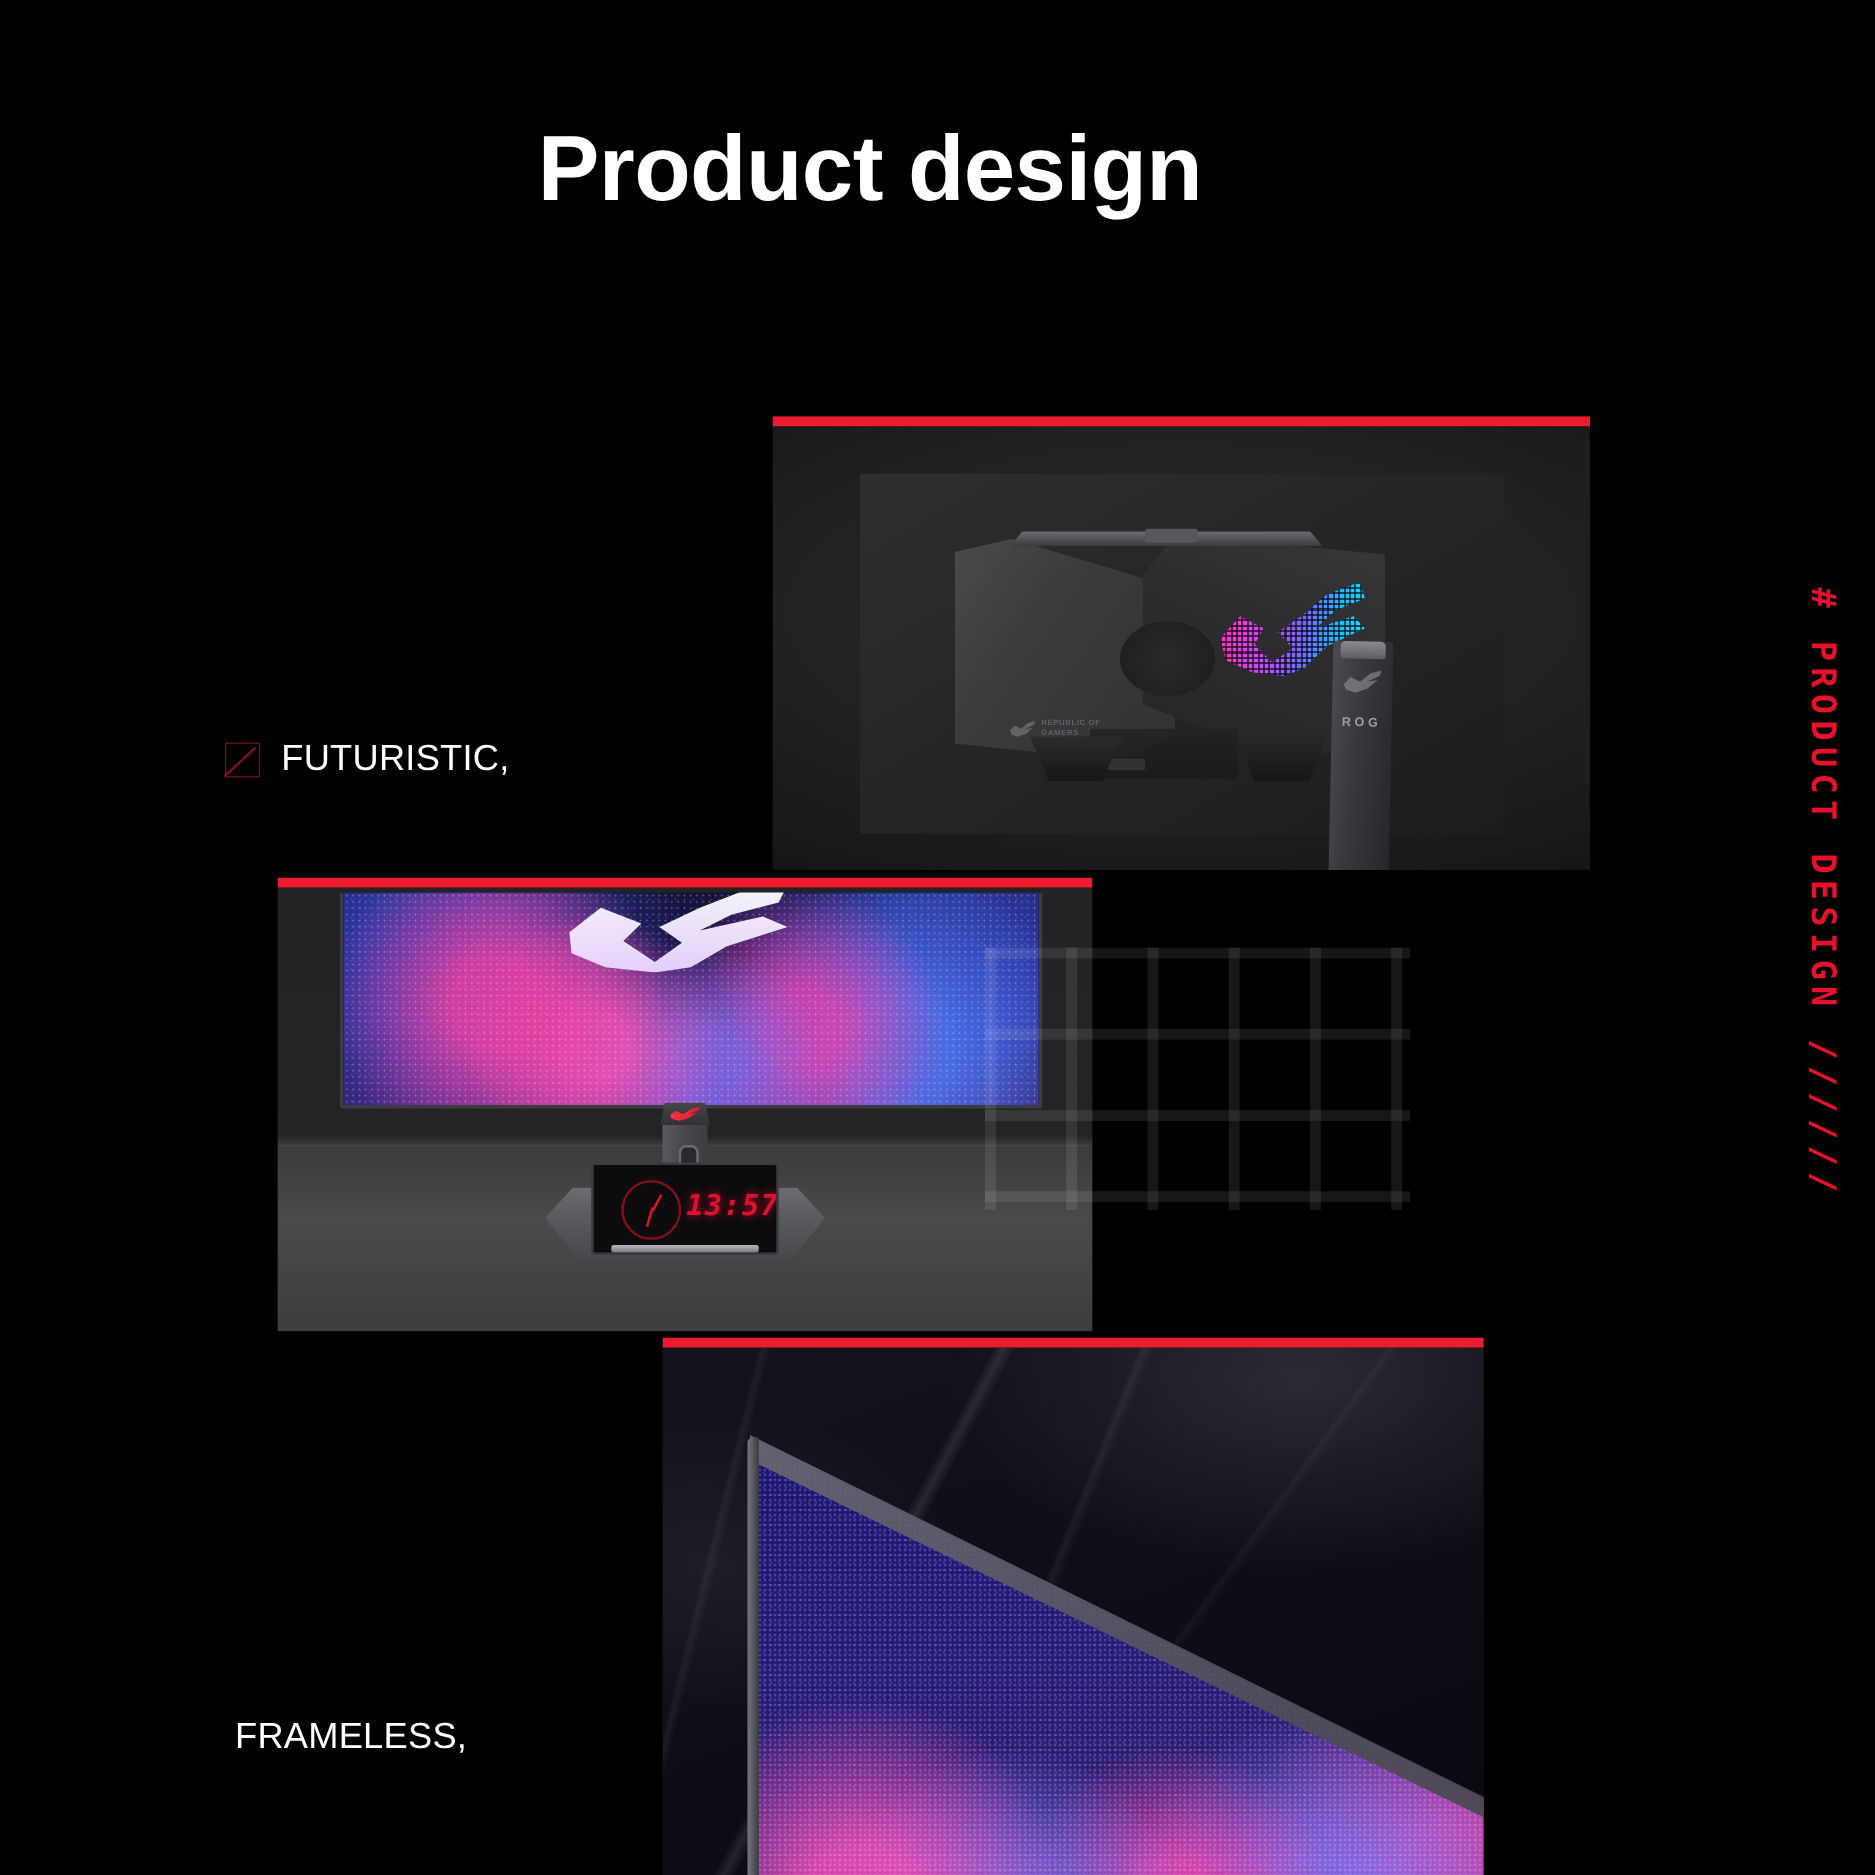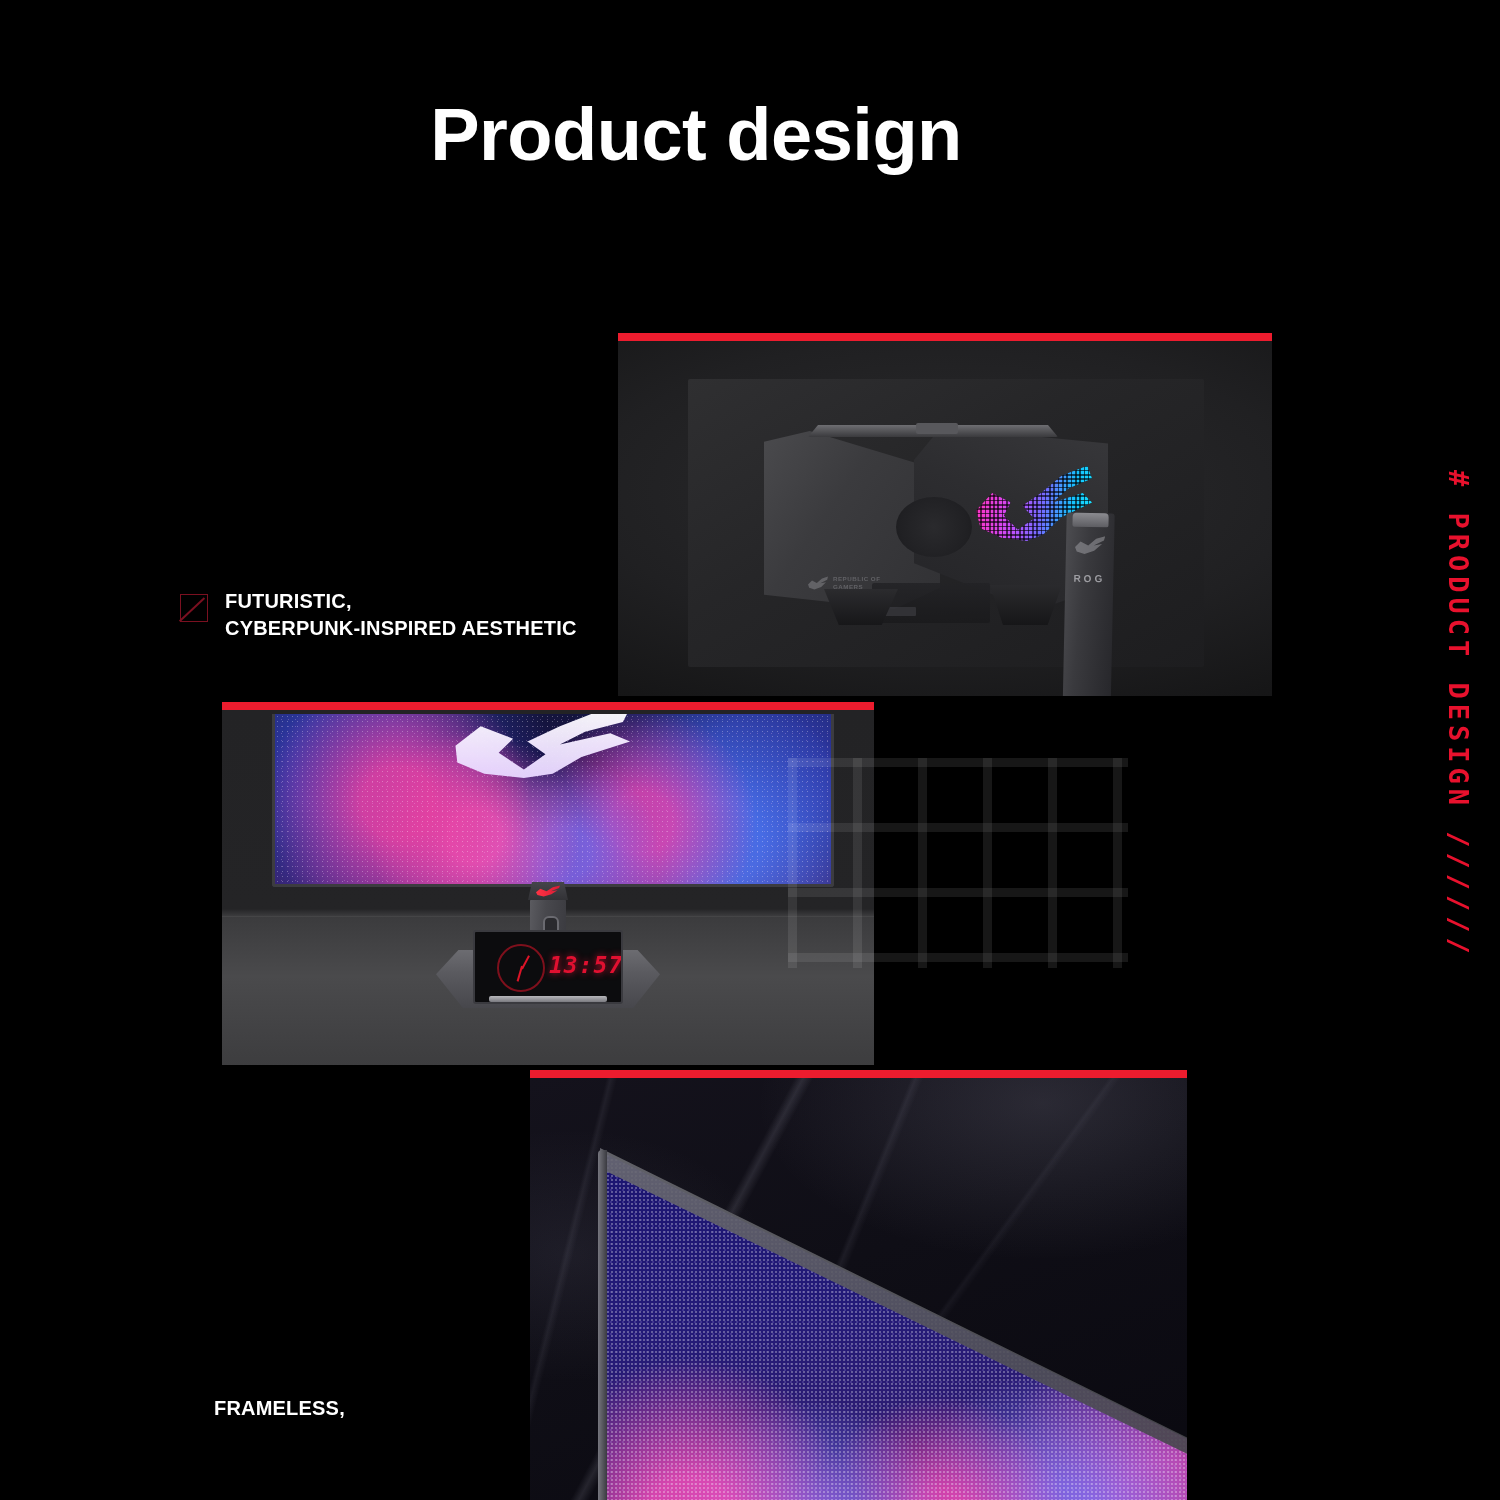--- a/index.html
+++ b/index.html
@@ -304,34 +304,34 @@
     opacity:.9;
   }
   .corner-edge-left{
     position:absolute;left:68px;top:72px;width:9px;height:398px;
     background:linear-gradient(90deg,#76767e,#3a3a40);border-radius:4px 0 0 0;
   }
 
   
   .callout{position:absolute;color:#fff;z-index:60;}
   .callout .line{
-    font-size:20px;font-weight:700;letter-spacing:.2px;line-height:1.33;
+    font-size:29px;font-weight:400;letter-spacing:.2px;line-height:1.33;
     text-transform:uppercase;white-space:nowrap;
   }
   #callout-futuristic{left:180px;top:588px;display:flex;gap:17px;align-items:flex-start;}
   #callout-futuristic .mark{
     width:26px;height:26px;flex:none;margin-top:6px;
     border:1.6px solid #7a1020;position:relative;
   }
   #callout-futuristic .mark::after{
     content:"";position:absolute;left:-1px;bottom:-1px;width:132%;height:1.6px;
     background:#7a1020;transform-origin:left bottom;transform:rotate(-43deg);
   }
   #callout-compact{left:899px;top:968px;}
-  #callout-frameless{left:214px;top:1370px;margin-top:25px;}
+  #callout-frameless{left:188px;top:1370px;}
 
   
   .crosshair-grid{
     position:absolute;left:788px;top:758px;width:340px;height:210px;z-index:5;
     background-image:
       linear-gradient(to right, rgba(255,255,255,.20) 0 9px, transparent 9px),
       linear-gradient(to bottom, rgba(255,255,255,.20) 0 9px, transparent 9px);
     background-size:65px 65px, 65px 65px;
     background-position:0 4px, 4px 0;
     opacity:.45;
@@ -413,21 +413,20 @@
       <div class="corner-panel"></div>
       <div class="corner-bezel"></div>
       <div class="corner-edge-left"></div>
     </div>
   </div>
 
   <div class="callout" id="callout-futuristic">
     <span class="mark"></span>
     <span>
       <span class="line">FUTURISTIC,</span><br>
-      <span class="line">CYBERPUNK-INSPIRED AESTHETIC</span>
     </span>
   </div>
 
 
   <div class="callout" id="callout-frameless">
     <span class="line">FRAMELESS,</span><br>
   </div>
 
 </div>
 

